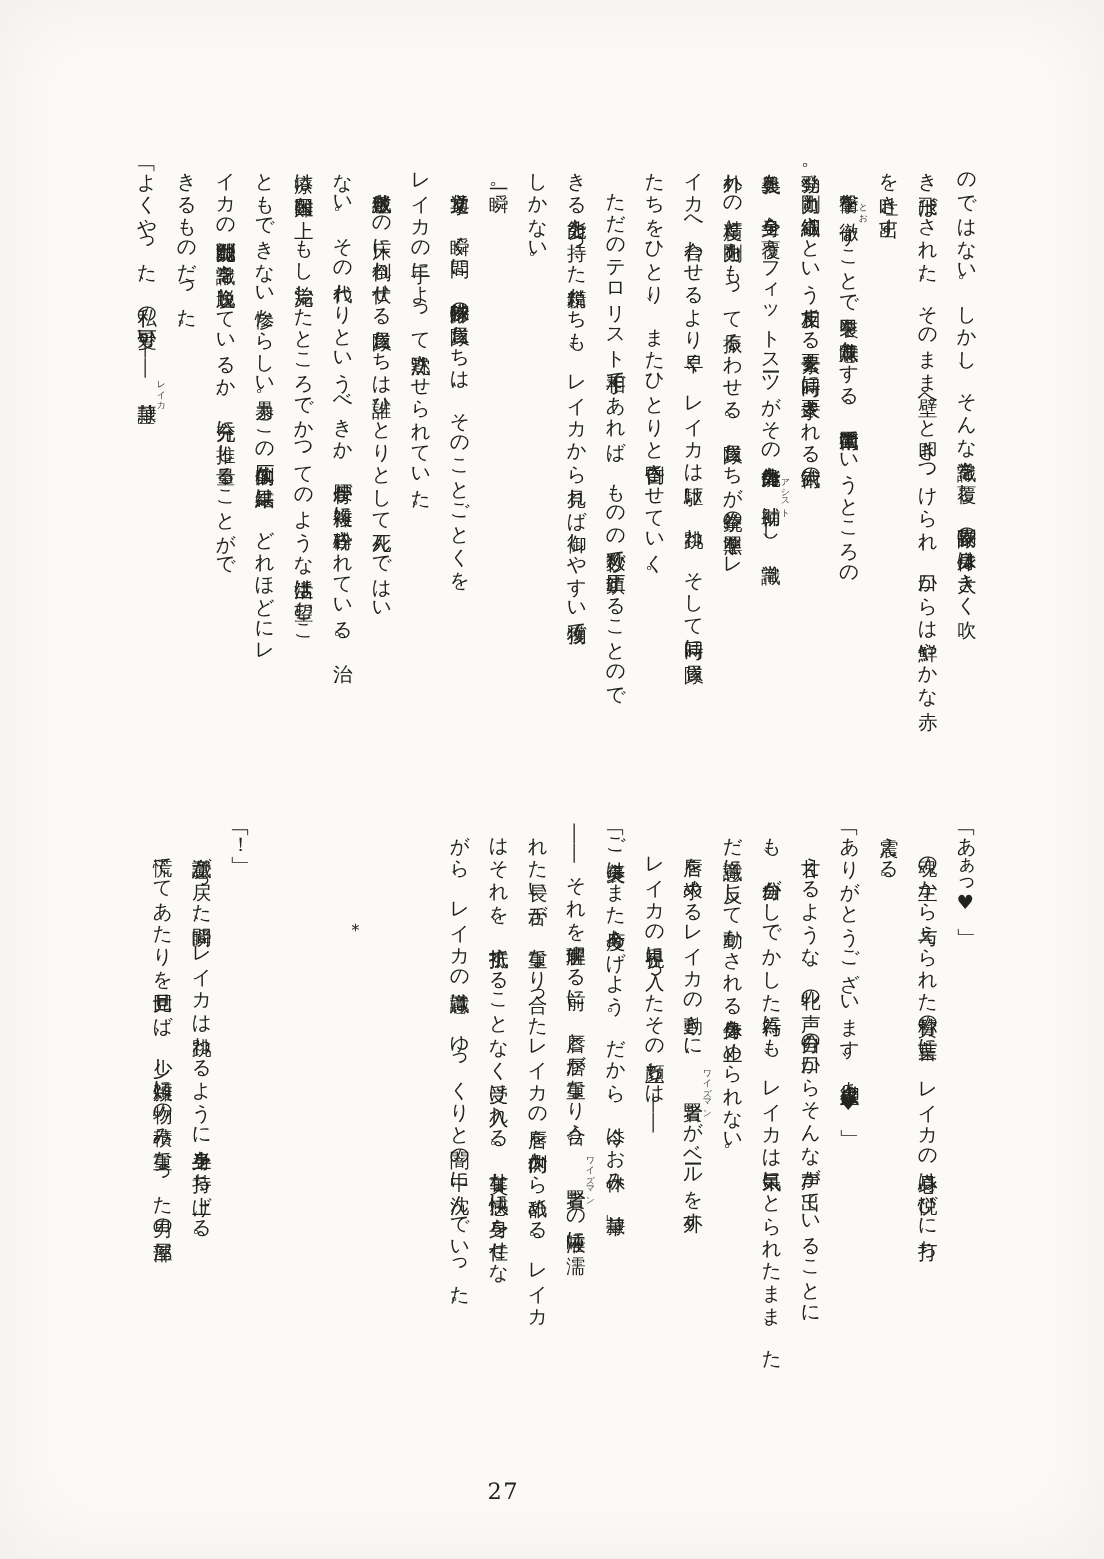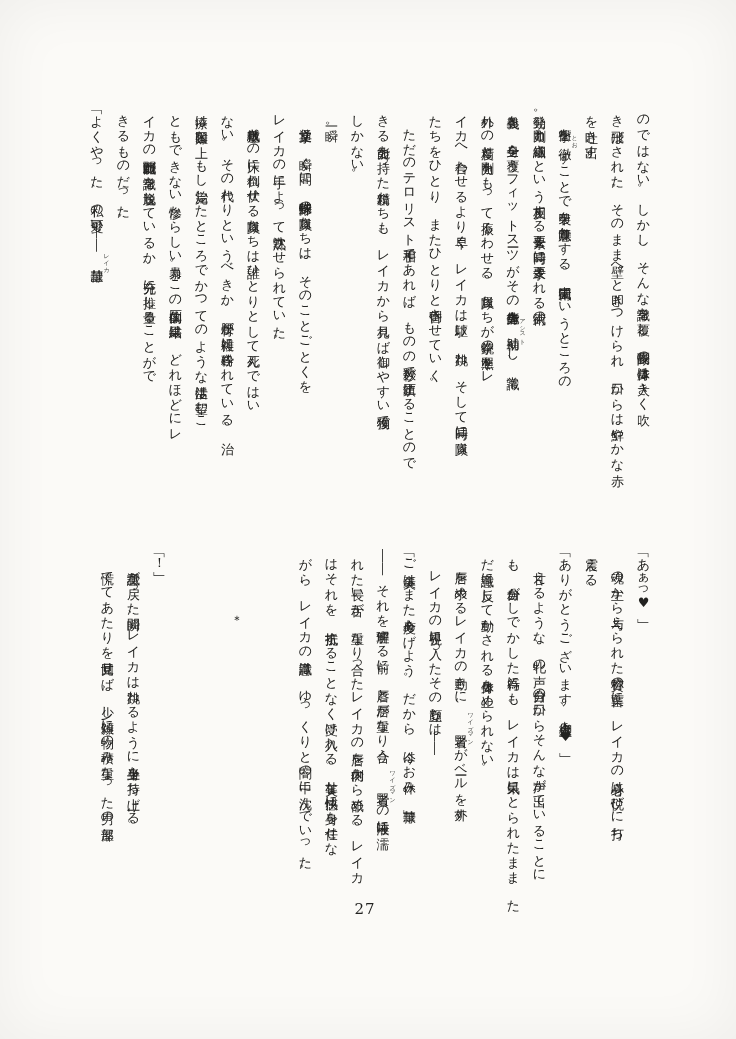--- a/index.html
+++ b/index.html
@@ -23,22 +23,21 @@
   .vblock .col{ width:26px; }
   .vblock .col.indent{ padding-top:13px; }
   .group{ display:block; }
   .spacer-a{ width:42px; height:10px; }
   .spacer-b{ width:52px; height:10px; }
   .star-col{ padding-top:58px; font-size:12px; }
   ruby{ ruby-align:center; }
   rt{ font-size:6px; letter-spacing:0; line-height:1; opacity:0.85; }
   .page-num{
     position:absolute;
-    top:900px;left:325px;width:80px;
-    text-align:center;
+    top:985px;left:325px;width:80px;
     font-size:15px;
     letter-spacing:1px;
   }
 </style>
 </head>
 <body>
 
 <div class="page">
 
   <div class="vblock" style="top:106px; right:80px; height:392px;">

